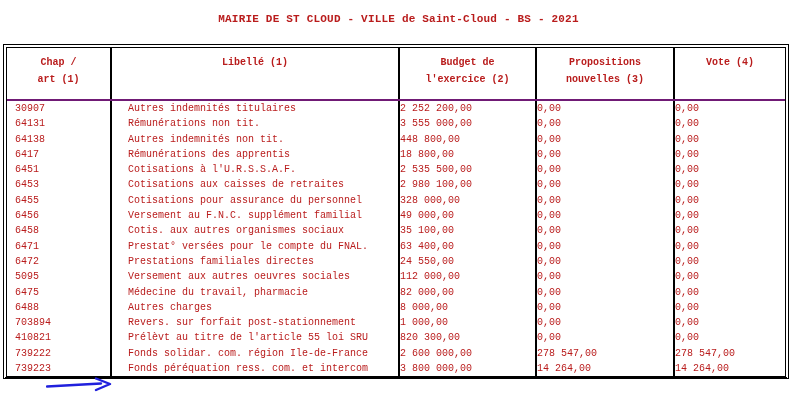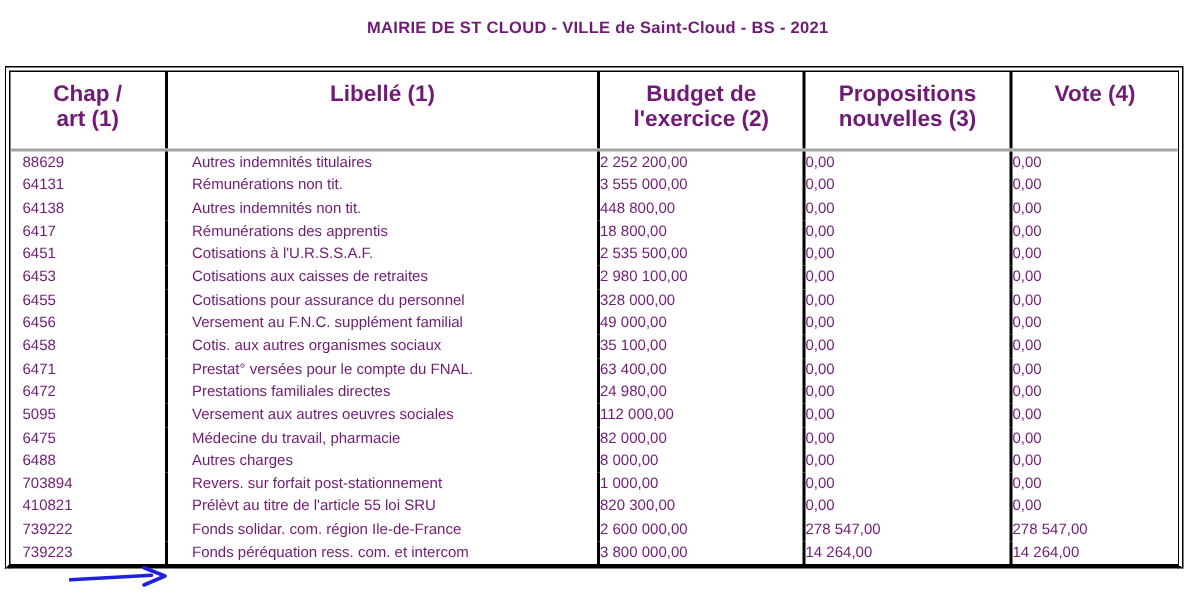--- a/index.html
+++ b/index.html
@@ -1,33 +1,33 @@
 <!DOCTYPE html>
 <html><head>
 <meta charset="utf-8">
 <style>
   html,body { margin:0; padding:0; background:#ffffff; }
   .page {
     position:relative; width:797px; height:406px; background:#ffffff;
-    font-family:Liberation Sans, sans-serif; color:#701a75; overflow:hidden;
+    font-family:Liberation Mono, monospace; color:#b91c1c; overflow:hidden;
   }
   .title {
     position:absolute; top:13px; left:0; width:100%;
     text-align:center; font-weight:bold; font-size:11px; letter-spacing:0.2px;
   }
   .table-wrap {
     position:absolute; left:3px; top:44px; width:786px;
     border-top:4px double #000; border-left:4px double #000; border-right:4px double #000;
     border-bottom:3px solid #000; box-sizing:border-box; background:#fff;
   }
   table { border-collapse:collapse; table-layout:fixed; width:100%; }
   col.c1 { width:104px; } col.c2 { width:288px; } col.c3 { width:137px; } col.c4 { width:138px; }
   thead th {
-    border-bottom:2px solid #a3a3a3; height:44px; vertical-align:top;
-    font-size:15px; font-weight:bold; text-align:center; padding-top:6px; line-height:17px;
+    border-bottom:2px solid #701a75; height:44px; vertical-align:top;
+    font-size:10px; font-weight:bold; text-align:center; padding-top:6px; line-height:17px;
   }
   th + th, td + td { border-left:2px solid #000; }
   tbody td {
     height:15.3px; line-height:15.3px; font-size:10px; padding:0;
     white-space:nowrap; overflow:hidden; vertical-align:middle;
   }
   .c-chap { padding-left:8px; }
   .c-lib  { padding-left:16px; }
   .num    { text-align:left; padding-right:6px; }
   tr.section td { border-top:2px solid #000; border-bottom:2px solid #000; font-weight:bold; }
@@ -66,21 +66,21 @@
             <div>Propositions</div>
             <div>nouvelles (3)</div>
           </th>
           <th>
             <div>Vote (4)</div>
           </th>
         </tr>
       </thead>
       <tbody>
           <tr>
-      <td class="c-chap">88629</td>
+      <td class="c-chap">30907</td>
       <td class="c-lib">Autres indemnités titulaires</td>
       <td class="num">2 252 200,00</td>
       <td class="num">0,00</td>
       <td class="num">0,00</td>
     </tr>
           <tr>
       <td class="c-chap">64131</td>
       <td class="c-lib">Rémunérations non tit.</td>
       <td class="num">3 555 000,00</td>
       <td class="num">0,00</td>
@@ -138,21 +138,21 @@
           <tr>
       <td class="c-chap">6471</td>
       <td class="c-lib">Prestat° versées pour le compte du FNAL.</td>
       <td class="num">63 400,00</td>
       <td class="num">0,00</td>
       <td class="num">0,00</td>
     </tr>
           <tr>
       <td class="c-chap">6472</td>
       <td class="c-lib">Prestations familiales directes</td>
-      <td class="num">24 980,00</td>
+      <td class="num">24 550,00</td>
       <td class="num">0,00</td>
       <td class="num">0,00</td>
     </tr>
           <tr>
       <td class="c-chap">5095</td>
       <td class="c-lib">Versement aux autres oeuvres sociales</td>
       <td class="num">112 000,00</td>
       <td class="num">0,00</td>
       <td class="num">0,00</td>
     </tr>

